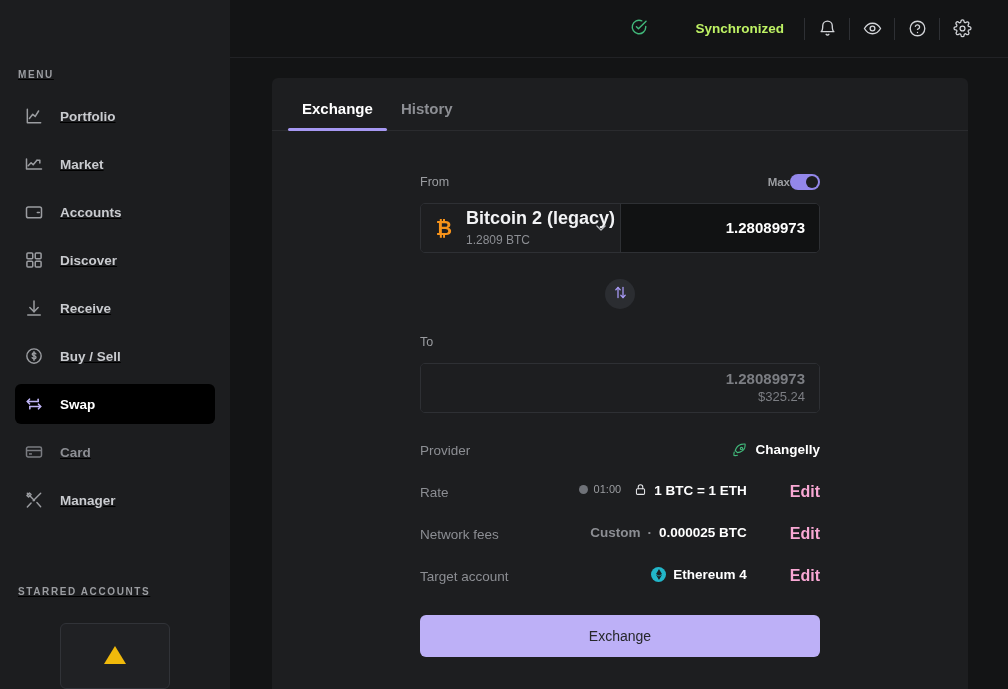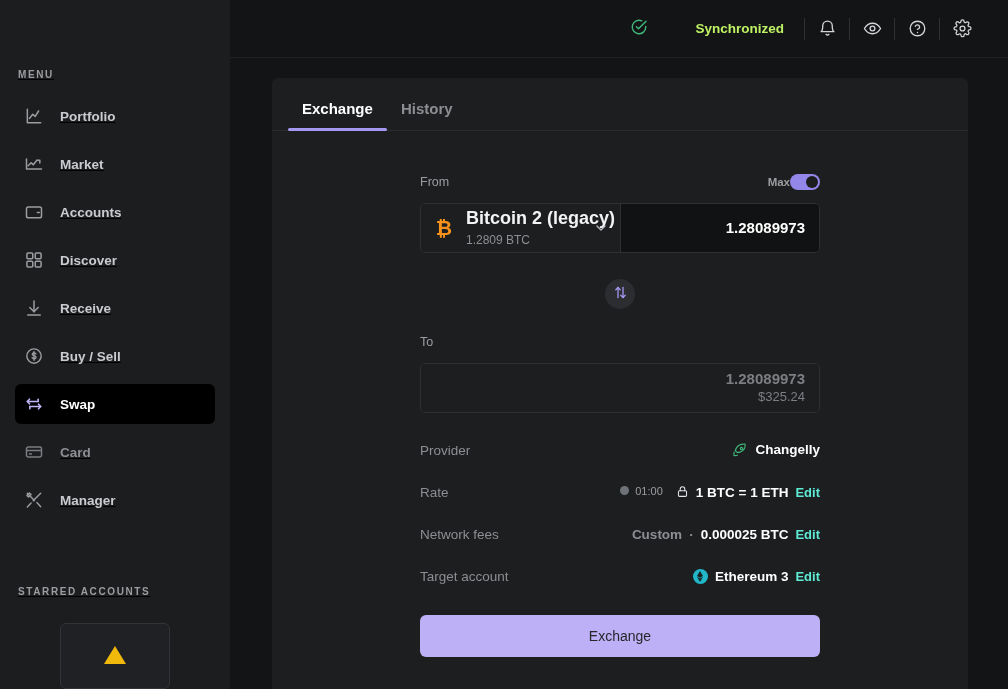--- a/index.html
+++ b/index.html
@@ -138,21 +138,21 @@
     width: 30px; height: 30px; border-radius: 50%; background: #2b2d31;
     display: flex; align-items: center; justify-content: center; cursor: pointer;
   }
   .swap-btn svg { width: 15px; height: 15px; color: #a698f2; }
 
   .summary { margin-top: 26px; display: flex; flex-direction: column; gap: 20px; }
   .srow { display: flex; align-items: center; justify-content: space-between; min-height: 22px; }
   .skey { font-size: 13.5px; color: #8c8e93; }
   .sval { display: flex; align-items: flex-start; gap: 7px; font-size: 13.5px; font-weight: 700; color: #ffffff; }
   .muted { color: #8c8e93; font-weight: 700; }
-  .edit { color: #5eead4; font-size: 13px; font-weight: 700; cursor: pointer; }
+  .edit { color: #f9a8d4; font-size: 16px; font-weight: 700; cursor: pointer; margin-left: 36px; }
   .timer { display: flex; align-items: center; gap: 6px; margin-right: 6px; }
   .dot { width: 9px; height: 9px; border-radius: 50%; background: #6f7278; }
   .timer-txt { font-size: 11px; color: #9b9da1; font-weight: 400; }
   .lock { width: 13px; height: 15px; color: #e6e7ea; }
   .rocket { width: 17px; height: 17px; color: #41b87a; }
   .eth-mini { width: 15px; height: 15px; border-radius: 50%; background: #22b6c9;
               display:flex; align-items:center; justify-content:center; }
 
   .exchange-btn {
     margin-top: 28px; height: 42px; width: 400px;
@@ -445,21 +445,21 @@
 
             <div class="srow">
               <span class="skey">Target account</span>
               <span class="sval">
                 <span class="eth-mini">
                   <svg width="8" height="11" viewBox="0 0 16 24" fill="#1b2023">
                     <path d="M8 0L1.5 11 8 14.8 14.5 11z"></path>
                       <path d="M8 16.3L1.5 12.5 8 24l6.5-11.5z"></path>
                   </svg>
                 </span>
-                <span>Ethereum 3</span>
+                <span>Ethereum 4</span>
                 <span class="edit">Edit</span>
               </span>
             </div>
 
           </div>
 
           <button class="exchange-btn">Exchange</button>
 
         </div>
       </div>

